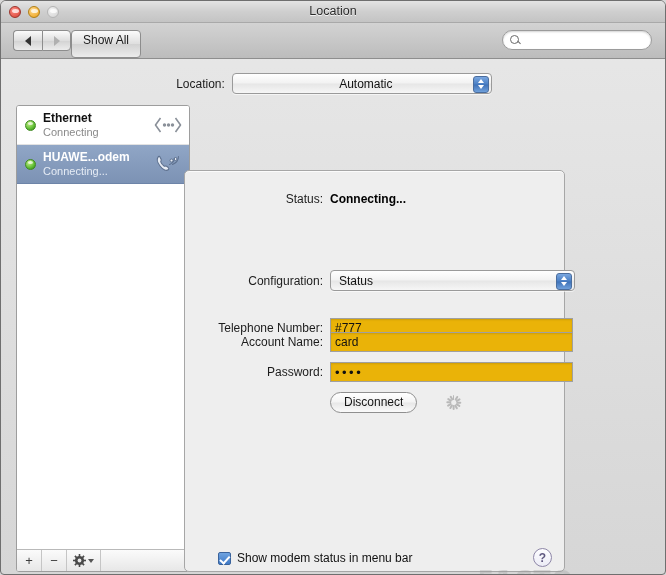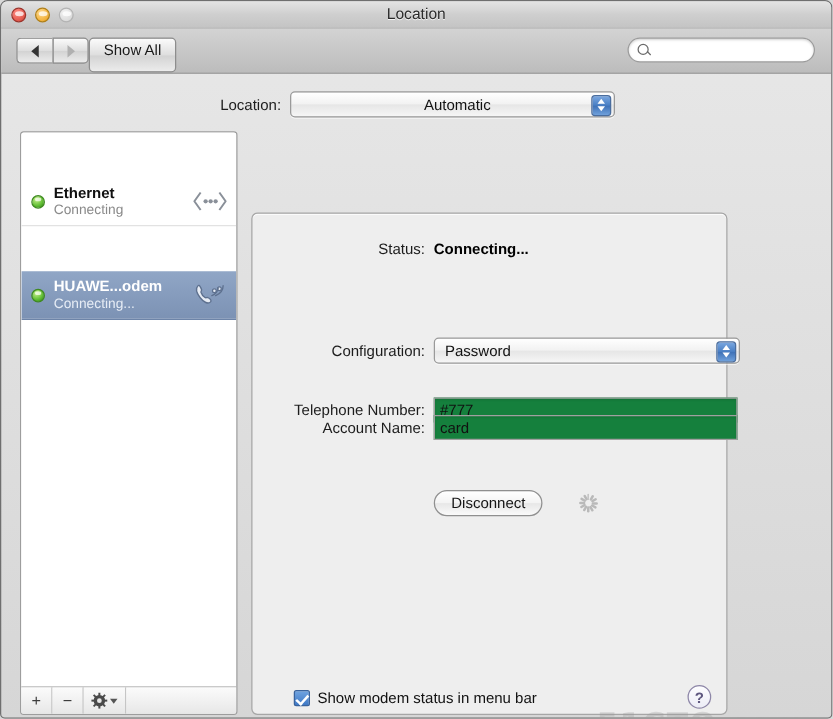--- a/index.html
+++ b/index.html
@@ -137,21 +137,20 @@
     border-radius: 3px;
     display: flex; flex-direction: column;
     overflow: hidden;
   }
   .svc-list { flex: 1; overflow: hidden; background: #fff; }
   .svc {
     position: relative; height: 39px;
     display: flex; align-items: center;
     border-bottom: 1px solid #e2e2e2;
     padding-left: 8px;
-    margin-top: 36px;
   }
   .svc.selected {
     background: linear-gradient(to bottom, #90a6c6 0%, #7c92b4 100%);
     border-bottom: 1px solid #6d84a8;
   }
   .led {
     width: 11px; height: 11px; border-radius: 50%;
     background: radial-gradient(circle at 35% 28%, #c6f08a, #5fbd33 60%, #2f7d16);
     border: 1px solid #3f8a21;
     margin-right: 7px; flex: none; position: relative;
@@ -179,37 +178,37 @@
     display: flex; align-items: center; justify-content: center;
     font-size: 13px; color: #3d3d3d;
     background: linear-gradient(to bottom, #fbfbfb 0%, #e7e7e7 100%);
   }
   .sbtn.gear { width: 34px; gap: 2px; }
   .sbtn-fill { flex: 1; background: linear-gradient(to bottom, #fbfbfb 0%, #e7e7e7 100%); }
   .caret-dn { width:0;height:0;border-left:3px solid transparent;border-right:3px solid transparent;border-top:4px solid #555; }
 
   
   .panel {
-    position: absolute; left: 200px; top: 111px;
+    position: absolute; left: 183px; top: 111px;
     width: 381px; height: 402px;
     background: #eeeeee;
     border: 1px solid #a6a6a6;
     border-radius: 5px;
     box-shadow: inset 0 1px 0 #fbfbfb;
     padding-left: 15px;
   }
   .field-row { position: absolute; display: flex; align-items: center; }
   .flabel {
     width: 145px; text-align: right; padding-right: 7px;
     font-size: 12px; color: #1c1c1c;
   }
   .fvalue-bold { font-size: 12px; font-weight: bold; color: #000; }
   .textinput {
     width: 243px; height: 20px;
-    background: #15803d; border: 1px solid #a0a0a0;
+    background: #eab308; border: 1px solid #a0a0a0;
     box-shadow: inset 0 1px 2px rgba(0,0,0,.12);
     font-family: "Liberation Sans", sans-serif; font-size: 12px;
     color: #111; padding: 0 4px; outline: none;
   }
   .pwd-dots { letter-spacing: 2.5px; font-size: 13px; }
 
   .btn {
     height: 21px; padding: 0 13px;
     background: linear-gradient(to bottom, #ffffff 0%, #f4f4f4 48%, #e7e7e7 52%, #fafafa 100%);
     border: 1px solid #8f8f8f; border-radius: 11px;
@@ -375,38 +374,42 @@
     <div class="panel">
 
       <div class="field-row" style="left:0; top:21px;">
         <span class="flabel">Status:</span>
         <span class="fvalue-bold">Connecting...</span>
       </div>
 
       <div class="field-row" style="left:0; top:99px;">
         <span class="flabel">Configuration:</span>
         <div class="popup" style="width:245px;">
-          <span class="ptext">Password</span>
+          <span class="ptext">Status</span>
           <span class="stepper">
             <span class="up"></span>
               <span class="dn"></span>
           </span>
         </div>
       </div>
 
       <div class="field-row" style="left:0; top:131px;margin-top:16px;">
         <span class="flabel">Telephone Number:</span>
         <input class="textinput" type="text" value="#777" style="">
       </div>
 
       <div class="field-row" style="left:0; top:161px;">
         <span class="flabel">Account Name:</span>
         <input class="textinput" type="text" value="card" style="">
       </div>
 
+      <div class="field-row" style="left:0; top:191px;">
+        <span class="flabel">Password:</span>
+        <div class="textinput pwd-dots" style="display:flex;align-items:center;">••••</div>
+      </div>
 
       <div class="field-row" style="left:145px; top:221px; gap:28px;">
         <span class="btn">Disconnect</span>
         <span class="spinner">
           <i style="transform:rotate(0deg)"></i>
             <i style="transform:rotate(30deg)"></i>
           <i style="transform:rotate(60deg)"></i>
             <i style="transform:rotate(90deg)"></i>
           <i style="transform:rotate(120deg)"></i>
             <i style="transform:rotate(150deg)"></i>

